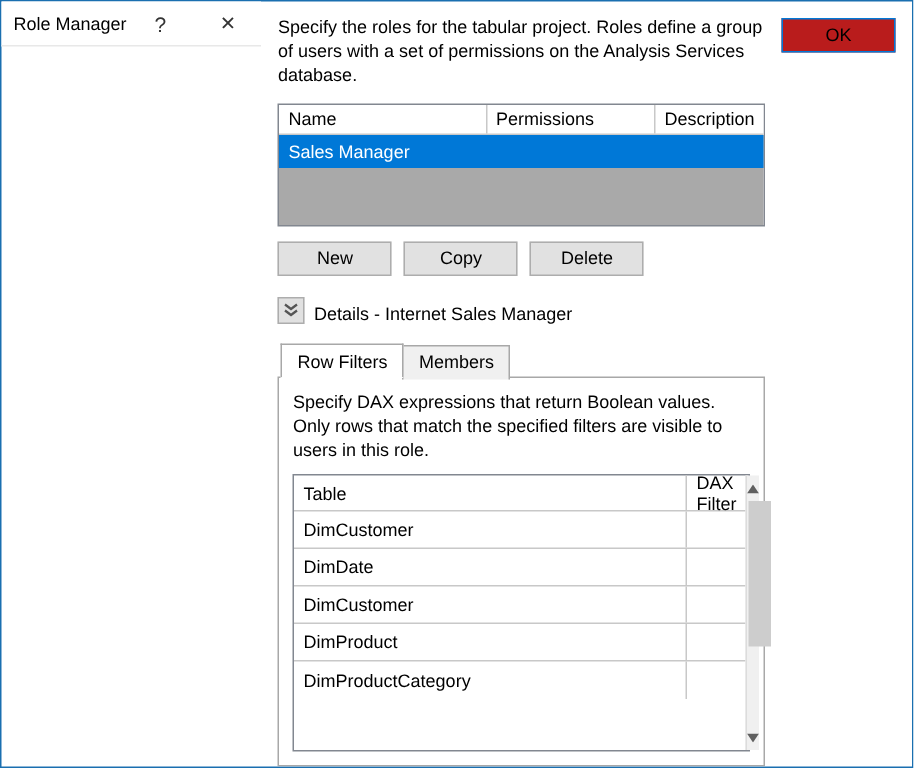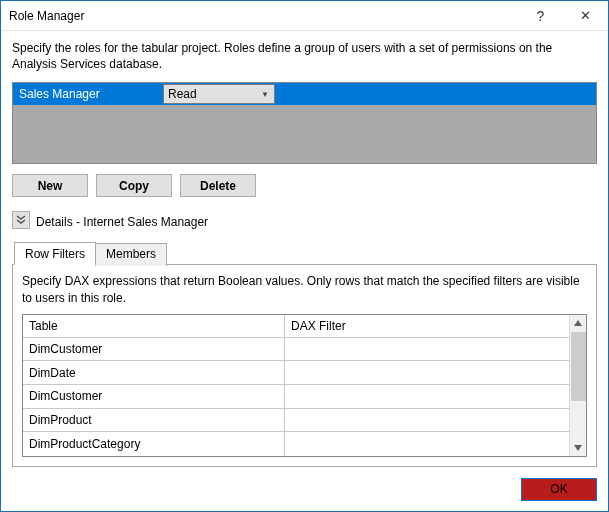--- a/index.html
+++ b/index.html
@@ -8,21 +8,21 @@
     font-family: "Segoe UI", Tahoma, sans-serif;
     font-size: 12px;
     color: #000;
     background: #fff;
   }
   .window {
     width: 609px;
     height: 512px;
     border: 1px solid #1a6fb0;
     display: flex;
-    flex-direction: column;
+    flex-direction: row;
     background: #fff;
   }
   .titlebar {
     height: 30px;
     background: #fff;
     display: flex;
     align-items: center;
     padding-left: 8px;
     border-bottom: 1px solid #e8e8e8;
   }
@@ -109,21 +109,20 @@
     display: flex;
     align-items: center;
     justify-content: center;
     font-size: 9px;
     color: #444;
   }
   .btn-row {
     display: flex;
     gap: 8px;
     margin-top: 10px;
-    font-weight: bold;
   }
   .btn {
     width: 76px;
     height: 23px;
     border: 1px solid #adadad;
     background: #e1e1e1;
     display: flex;
     align-items: center;
     justify-content: center;
     cursor: default;
@@ -264,31 +263,30 @@
   <div class="titlebar">
     <div class="title">Role Manager</div>
     <div class="ctl">?</div>
     <div class="ctl close">✕</div>
   </div>
 
   <div class="content">
     <div class="intro">Specify the roles for the tabular project. Roles define a group of users with a set of permissions on the Analysis Services database.</div>
 
     <div class="roles-grid">
+      <div class="rg-head">
+        <div class="cell col-name">Name</div>
+        <div class="cell col-perm">Permissions</div>
+        <div class="cell col-desc">Description</div>
+      </div>
       <div class="rg-body">
         <div class="rg-row">
           <div class="cell col-name">
               <span>Sales Manager</span>
             </div>
-          <div class="cell col-perm">
-            <div class="perm-combo">
-              <span>Read</span>
-              <span class="chev">▾</span>
-            </div>
-          </div>
           <div class="cell col-desc">
               <span></span>
             </div>
         </div>
       </div>
     </div>
 
     <div class="btn-row">
       <div class="btn">New</div>
       <div class="btn">Copy</div>

